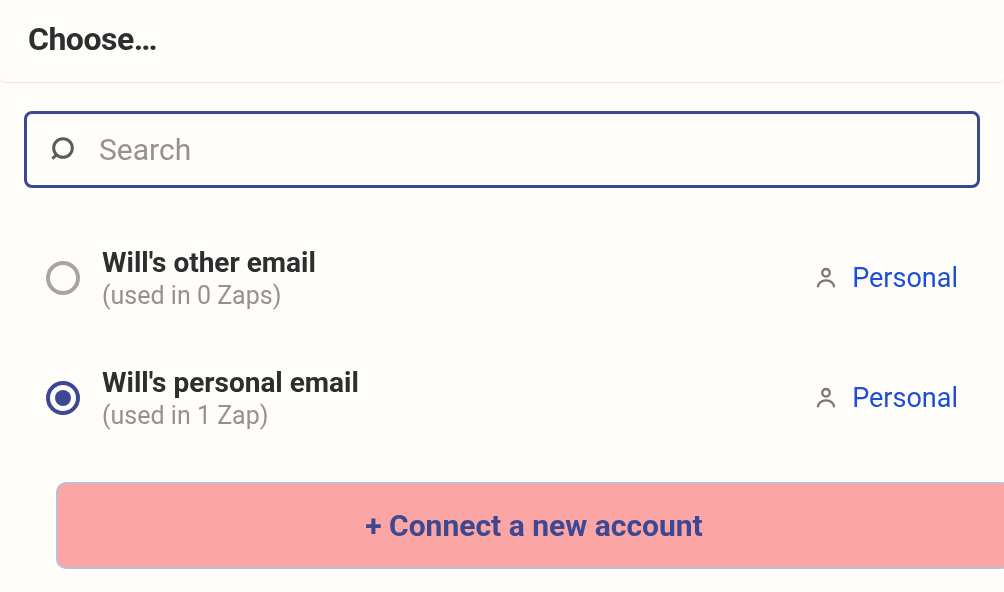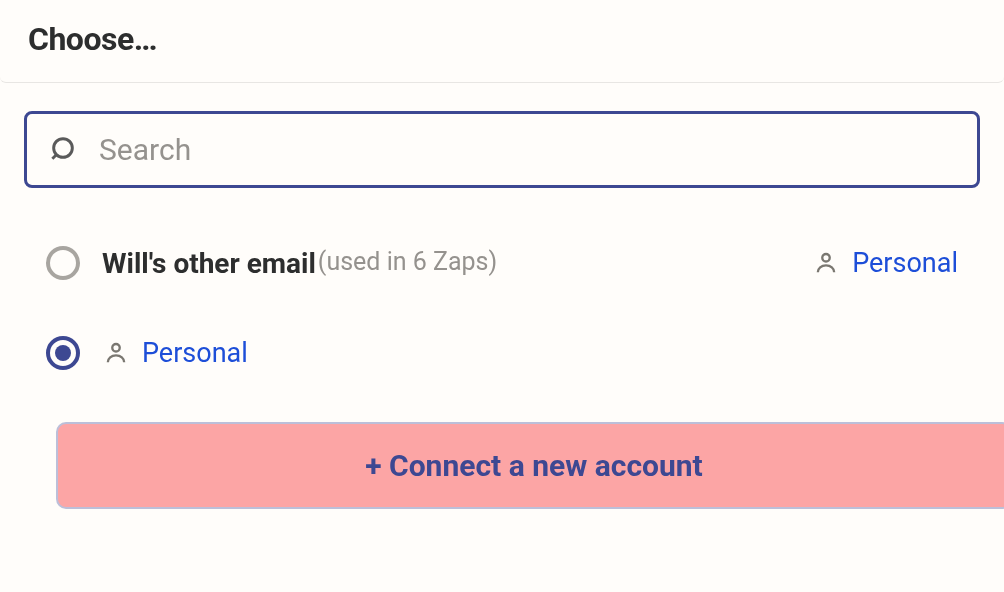--- a/index.html
+++ b/index.html
@@ -101,21 +101,21 @@
       transform: translate(-50%, -50%);
       width: 16px;
       height: 16px;
       border-radius: 50%;
       background: #3d4892;
     }
     
     .option-text {
       flex: 1;
       display: flex;
-      flex-direction: row;
+      flex-direction: column;
       gap: 2px;
     }
     
     .option-title {
       font-size: 28px;
       font-weight: 700;
       color: #2d2e2e;
     }
     
     .option-sub {
@@ -174,35 +174,39 @@
     </span>
     <input type="text" class="search-input" placeholder="Search" value="" style="">
   </div>
 
   <div class="options">
 
     <div class="option-row">
       <div class="radio radio-unselected"></div>
       <div class="option-text">
         <div class="option-title">Will's other email</div>
-        <div class="option-sub">(used in 6 Zaps)</div>
+        <div class="option-sub">(used in 0 Zaps)</div>
       </div>
       <div class="option-scope">
         <span class="person-icon">
           <svg viewBox="0 0 24 24" fill="none" stroke="currentColor" stroke-width="2">
             <circle cx="12" cy="7.5" r="3.2"></circle>
             <path d="M5 20c0-3.5 3-6 7-6s7 2.5 7 6"></path>
           </svg>
         </span>
         <span>Personal</span>
       </div>
     </div>
 
     <div class="option-row">
       <div class="radio radio-selected"></div>
+      <div class="option-text">
+        <div class="option-title">Will's personal email</div>
+        <div class="option-sub">(used in 1 Zap)</div>
+      </div>
       <div class="option-scope">
         <span class="person-icon">
           <svg viewBox="0 0 24 24" fill="none" stroke="currentColor" stroke-width="2">
             <circle cx="12" cy="7.5" r="3.2"></circle>
             <path d="M5 20c0-3.5 3-6 7-6s7 2.5 7 6"></path>
           </svg>
         </span>
         <span>Personal</span>
       </div>
     </div>

